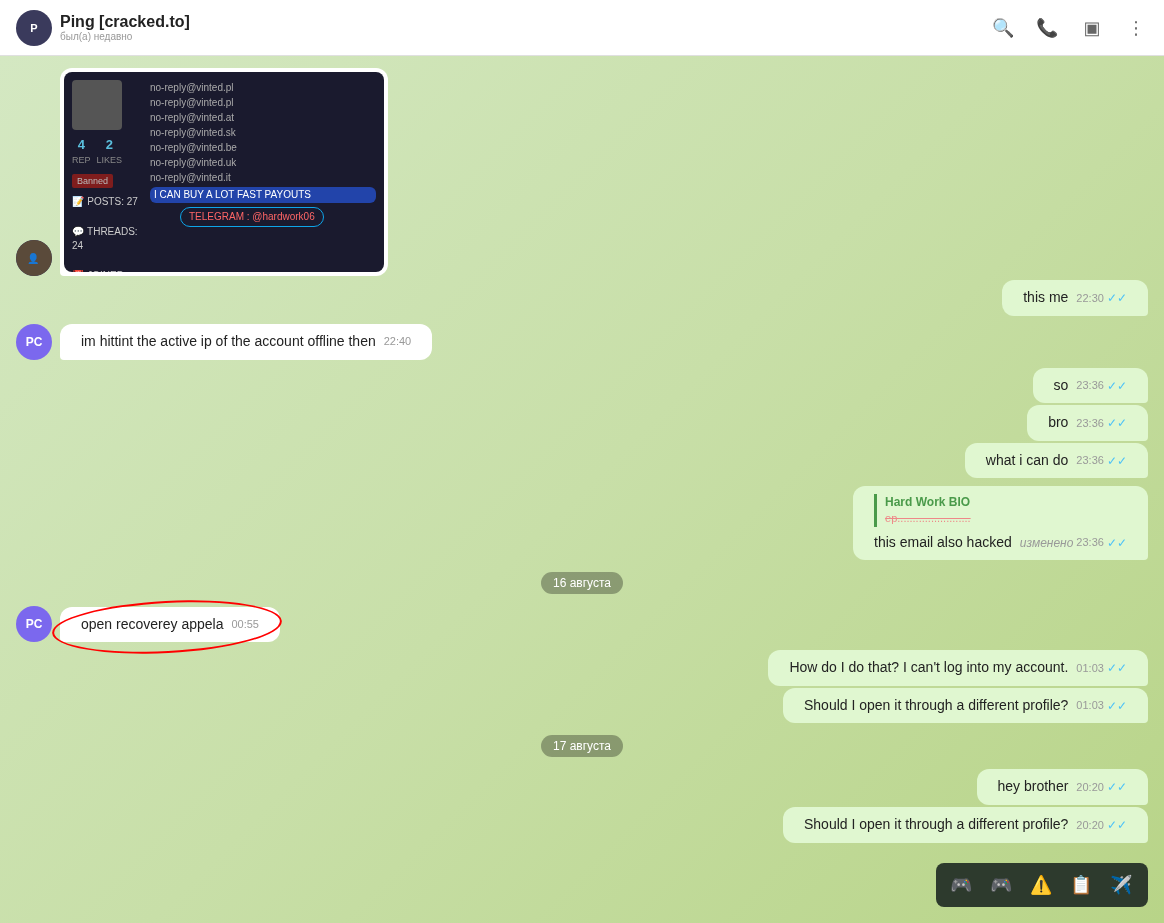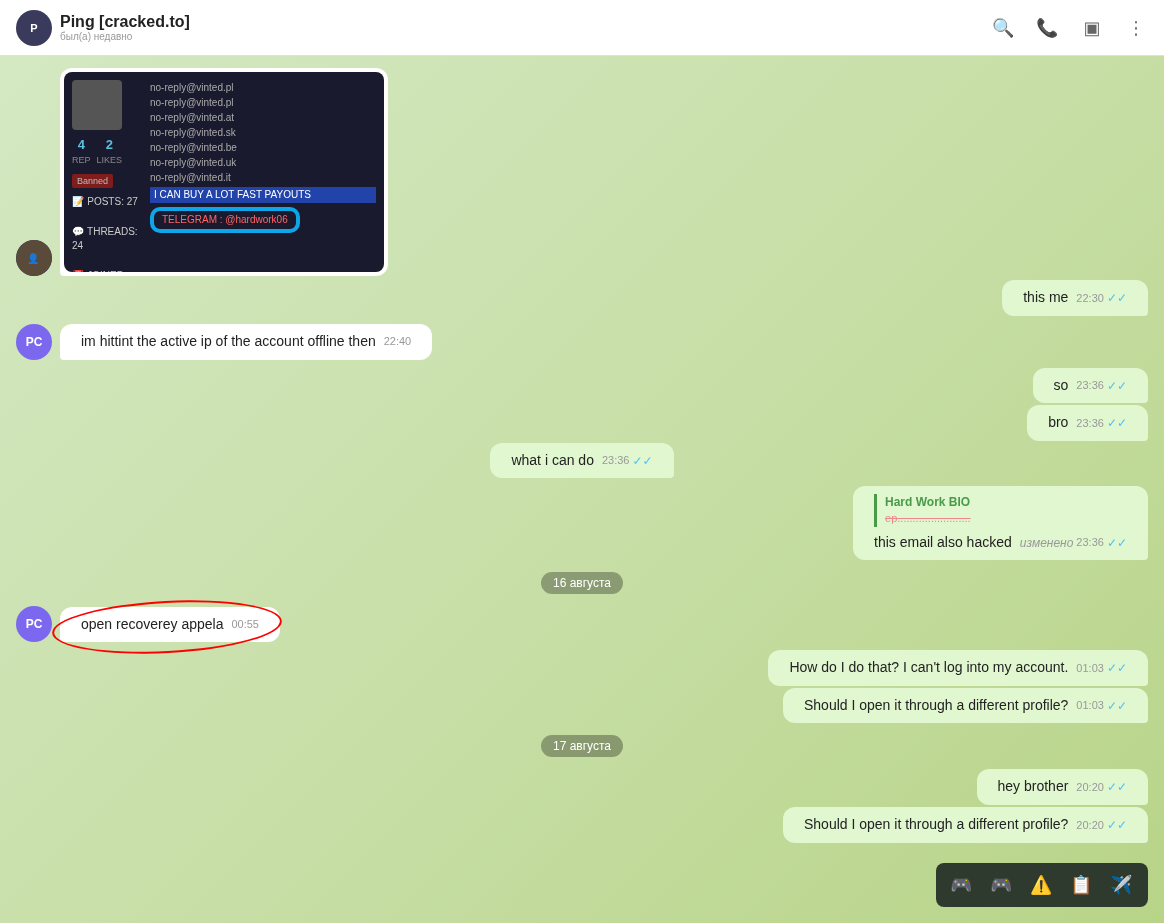--- a/index.html
+++ b/index.html
@@ -212,27 +212,28 @@
     .scr-stat { text-align: center; }
     .scr-stat-n { color: #5bc0de; font-weight: bold; font-size: 13px; }
     .scr-stat-l { font-size: 9px; color: #888; }
     .scr-right { flex: 1; }
     .scr-emails { color: #aaa; font-size: 10px; line-height: 1.5; }
     .scr-ban { background: #7f1d1d; color: #bbb; font-size: 9px; padding: 1px 5px; border-radius: 2px; display: inline-block; margin: 3px 0; }
     .scr-post-row { display: flex; justify-content: space-between; color: #ccc; font-size: 10px; margin-top: 2px; }
     .scr-tg {
       margin-top: 4px;
       color: #ff6666;
-      border: 4px solid #0ea5e9;
+      border: 1px solid #0ea5e9;
       border-radius: 10px;
       padding: 2px 8px;
       font-size: 10px;
       display: inline-block;
-    }
-    .scr-highlight { background: #2244aa; padding: 1px 4px; border-radius: 0; color: #fff; font-size: 10px; margin-top: 2px; }
+      margin-left: 30px;
+    }
+    .scr-highlight { background: #2244aa; padding: 1px 4px; border-radius: 6px; color: #fff; font-size: 10px; margin-top: 2px; }
   </style>
 </head>
 <body>
 
 <div class="header">
   <div class="avatar-circle dark">
     <span style="font-size:11px">P</span>
   </div>
   <div class="header-info">
     <div class="header-name">Ping [cracked.to]</div>
@@ -320,21 +321,21 @@
 
   <div class="msg-row outgoing" style="margin-bottom:2px;align-items:center;">
     <div class="bubble outgoing">
       <span class="bubble-text">bro</span>
       <span class="time-tick">
         23:36 <span class="tick">✓✓</span>
       </span>
     </div>
   </div>
 
-  <div class="msg-row outgoing" style="margin-bottom:8px;justify-content:center;">
+  <div class="msg-row outgoing" style="margin-bottom:8px;">
     <div class="bubble outgoing">
       <span class="bubble-text">what i can do</span>
       <span class="time-tick">
         23:36 <span class="tick">✓✓</span>
       </span>
     </div>
   </div>
 
   <div class="msg-row outgoing" style="margin-bottom:8px;">
     <div class="bubble outgoing" style="max-width:460px;">

